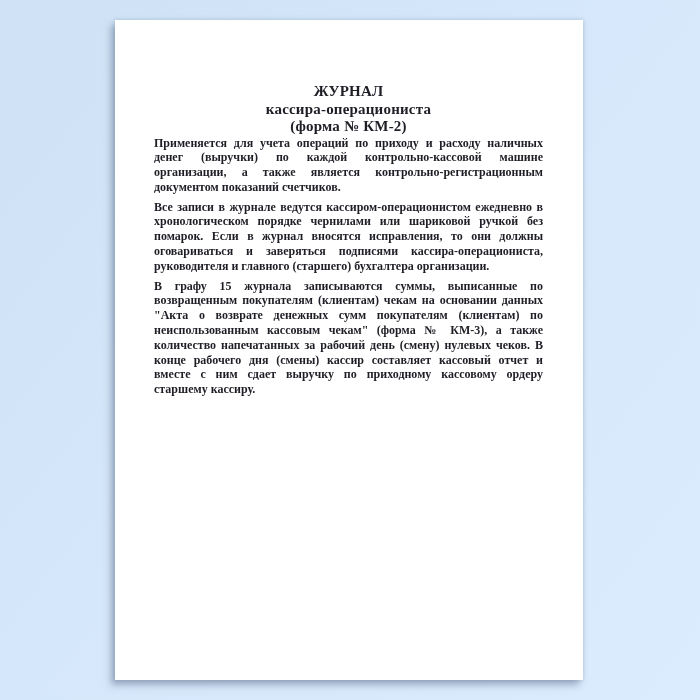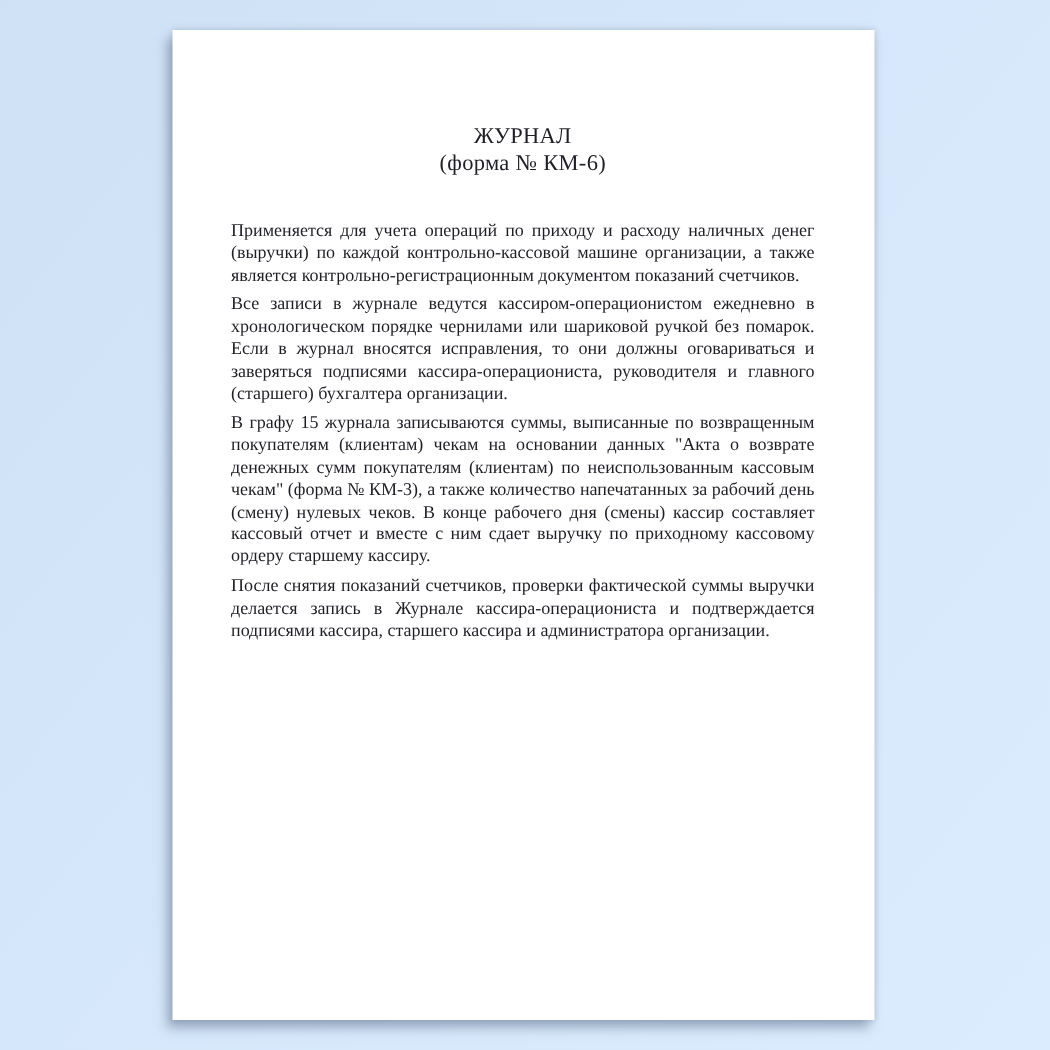--- a/index.html
+++ b/index.html
@@ -26,48 +26,48 @@
     height: 660px;
     box-sizing: border-box;
     background: #ffffff;
     padding: 63px 40px 0 39px;
     box-shadow: -4px 5px 7px rgba(96, 114, 142, 0.50),
                 0 0 4px rgba(96, 114, 142, 0.32);
     color: #1e1e26;
   }
   .doc-title {
     text-align: center;
-    font-weight: normal;
+    font-weight: bold;
     font-size: 15px;
     line-height: 17.5px;
     letter-spacing: 0.2px;
   }
   .doc-body {
-    margin-top: 28px;
     font-size: 12px;
     line-height: 14.8px;
     text-align: justify;
+    font-weight: bold;
   }
   .doc-body p {
     margin: 0 0 5px 0;
     padding: 0;
   }
 </style>
 </head>
 <body>
 
 <div class="scene">
   <div class="page">
 
     <div class="doc-title">
       <div>ЖУРНАЛ</div>
-      <div>(форма № КМ-6)</div>
+      <div>кассира-операциониста</div>
+      <div>(форма № КМ-2)</div>
     </div>
 
     <div class="doc-body">
       <p>Применяется для учета операций по приходу и расходу наличных денег (выручки) по каждой контрольно-кассовой машине организации, а также является контрольно-регистрационным документом показаний счетчиков.</p>
       <p>Все записи в журнале ведутся кассиром-операционистом ежедневно в хронологическом порядке чернилами или шариковой ручкой без помарок. Если в журнал вносятся исправления, то они должны оговариваться и заверяться подписями кассира-операциониста, руководителя и главного (старшего) бухгалтера организации.</p>
       <p>В графу 15 журнала записываются суммы, выписанные по возвращенным покупателям (клиентам) чекам на основании данных "Акта о возврате денежных сумм покупателям (клиентам) по неиспользованным кассовым чекам" (форма № КМ-3), а также количество напечатанных за рабочий день (смену) нулевых чеков. В конце рабочего дня (смены) кассир составляет кассовый отчет и вместе с ним сдает выручку по приходному кассовому ордеру старшему кассиру.</p>
-      <p>После снятия показаний счетчиков, проверки фактической суммы выручки делается запись в Журнале кассира-операциониста и подтверждается подписями кассира, старшего кассира и администратора организации.</p>
     </div>
 
   </div>
 </div>
 
 </body></html>

